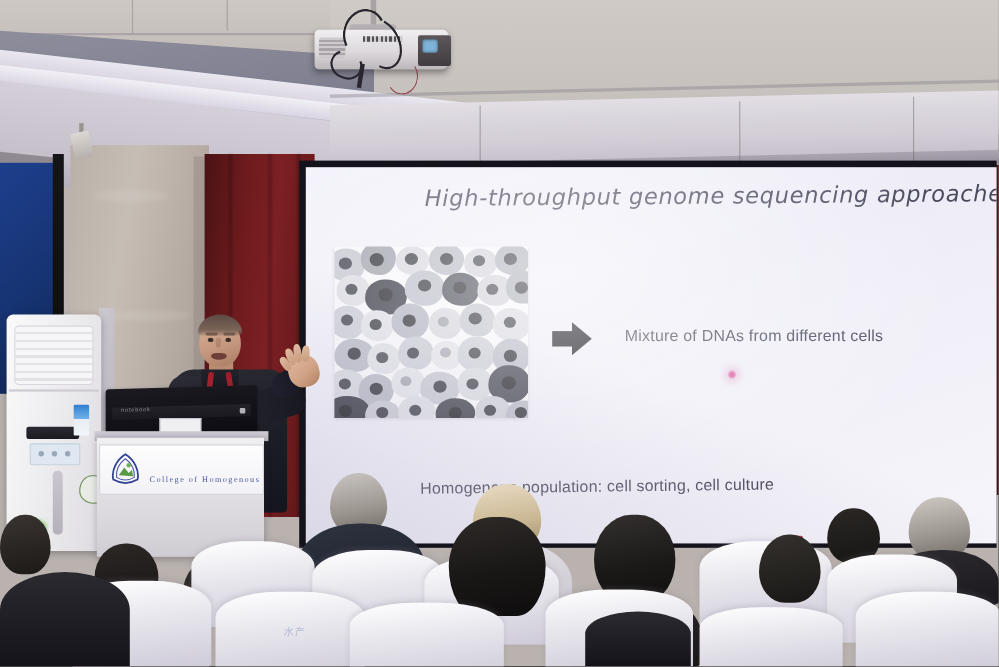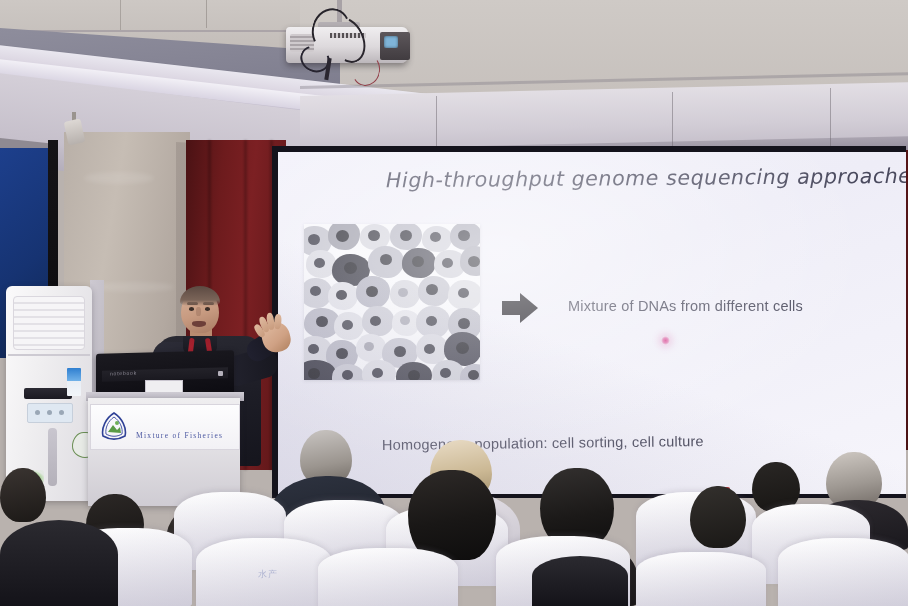--- a/index.html
+++ b/index.html
@@ -734,21 +734,21 @@
   <div class="abs podium-body"></div>
   <div class="abs podium-banner"></div>
   <div class="abs podium-logo">
     <svg width="32" height="32" viewBox="0 0 32 32">
       <path d="M16 3 C24 8, 29 18, 27 26 C20 30, 12 30, 5 26 C3 18, 8 8, 16 3 Z" fill="none" stroke="#2f4196" stroke-width="1.6"></path>
       <path d="M16 7 C22 11, 25 18, 24 24 C19 27, 13 27, 8 24 C7 18, 10 11, 16 7 Z" fill="none" stroke="#4a58a8" stroke-width="1"></path>
       <path d="M10 22 L15 15 L19 20 L22 17 L23 23 Z" fill="#5a9a46"></path>
       <circle cx="19" cy="13" r="2" fill="#6fb055"></circle>
     </svg>
   </div>
-  <div class="abs podium-en">Mixture of Fisheries</div>
+  <div class="abs podium-en">College of Homogenous</div>
 
   <div class="person-head" style="left:300px;top:430px;width:52px;height:56px;background:linear-gradient(170deg,#c9c5c2 0%,#9b958f 60%,#6d6761 100%);"></div>
   <div class="person-shoulder" style="left:270px;top:476px;width:116px;height:64px;background:linear-gradient(170deg,#2e3340 0%,#1c2029 100%);"></div>
 
   <div class="person-head" style="left:430px;top:440px;width:62px;height:62px;background:linear-gradient(170deg,#e9dcc6 0%,#cbb894 55%,#9c8a68 100%);"></div>
   <div class="person-shoulder" style="left:404px;top:492px;width:116px;height:62px;background:linear-gradient(170deg,#e6e2e8 0%,#cac6cf 100%);"></div>
 
   <div class="person-head" style="left:540px;top:468px;width:74px;height:78px;background:linear-gradient(170deg,#33302f 0%,#1b1918 60%,#100f0f 100%);border-radius:46% 46% 34% 34% / 52% 52% 48% 48%;"></div>
   <div class="person-shoulder" style="left:516px;top:538px;width:122px;height:68px;background:linear-gradient(170deg,#2d2a2b 0%,#171516 100%);"></div>
 

